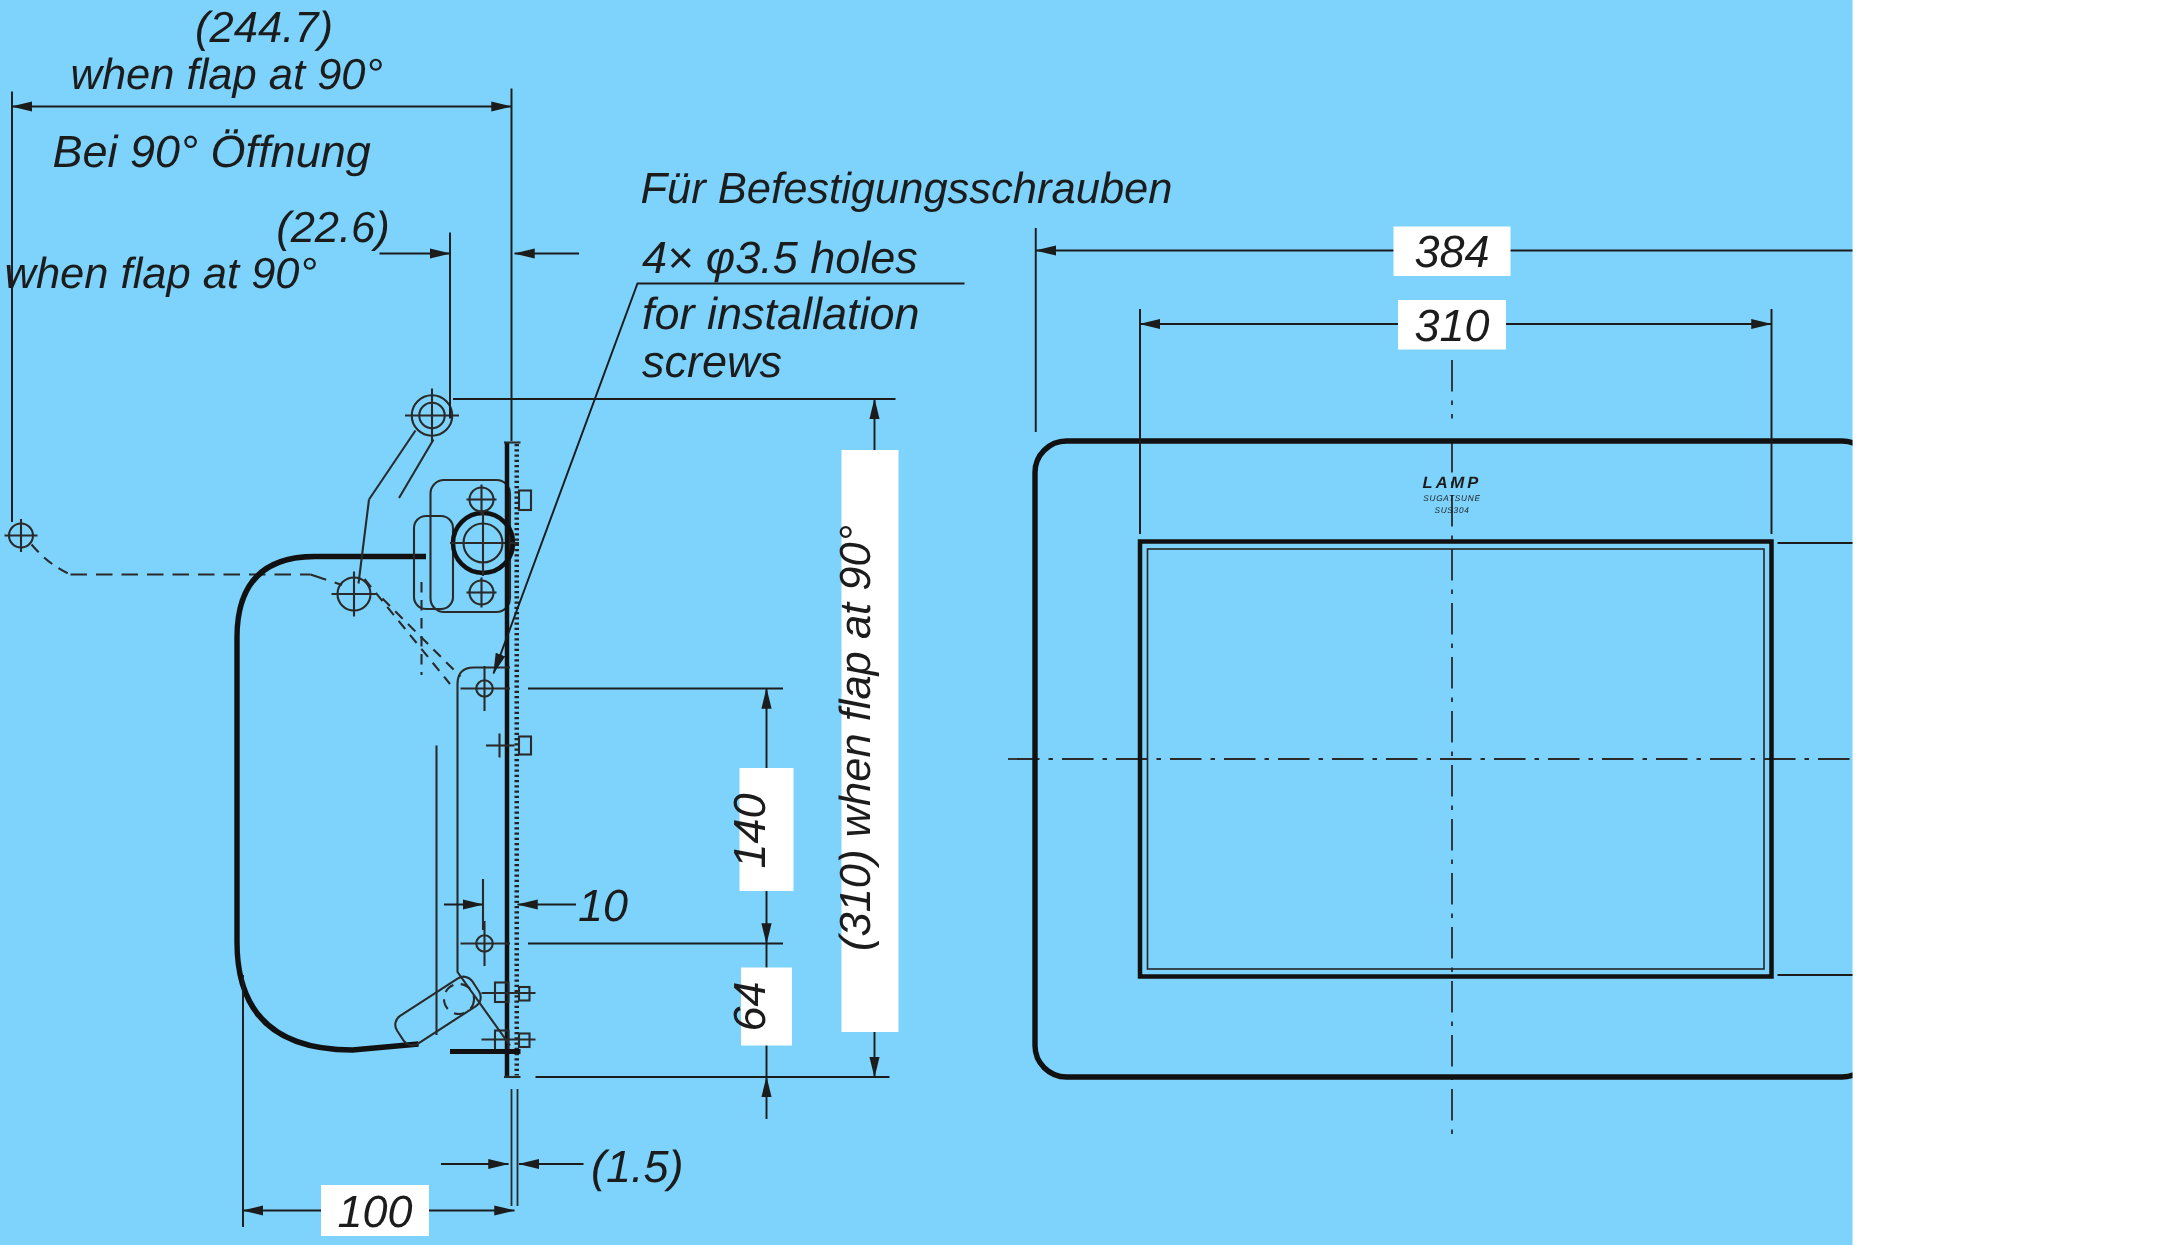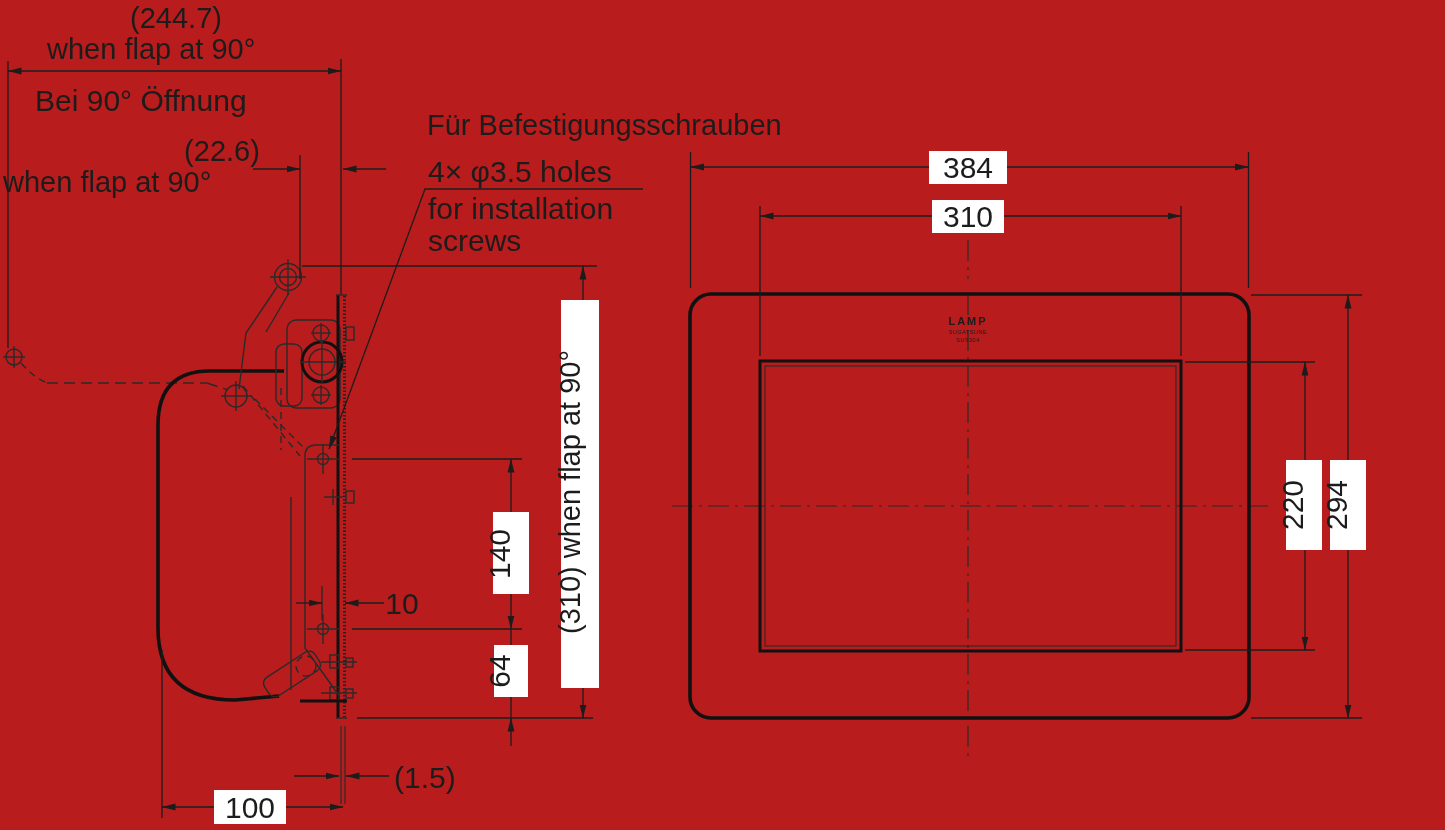--- a/index.html
+++ b/index.html
@@ -1,17 +1,17 @@
 <!DOCTYPE html>
 <html><head>
 <meta charset="utf-8">
 <style>
   html,body{margin:0;padding:0;background:#fff;}
-  #canvas{position:relative;width:1445px;height:830px;background:#b91c1c;overflow:hidden;
-          font-family:"Liberation Sans", sans-serif;}
+  #canvas{position:relative;width:1235px;height:830px;background:#7dd3fc;overflow:hidden;
+          font-family:"Liberation Sans", sans-serif;font-style:italic;}
   svg text{fill:#1c1c1c;font-family:"Liberation Sans", sans-serif;}
   .dim{stroke:#1c1c1c;stroke-width:1.3;fill:none;}
   .thin{stroke:#2a2a2a;stroke-width:1.4;fill:none;}
   .thick{stroke:#111;stroke-width:3.6;fill:none;}
   .med{stroke:#111;stroke-width:3;fill:none;}
   .dash{stroke-dasharray:7 5;}
   .ldash{stroke-dasharray:11 6;}
   .cline{stroke:#2a2a2a;stroke-width:1.2;fill:none;stroke-dasharray:21 6 3 6;}
   .gap{fill:#ffffff;}
   .lbl{font-size:30px;}

